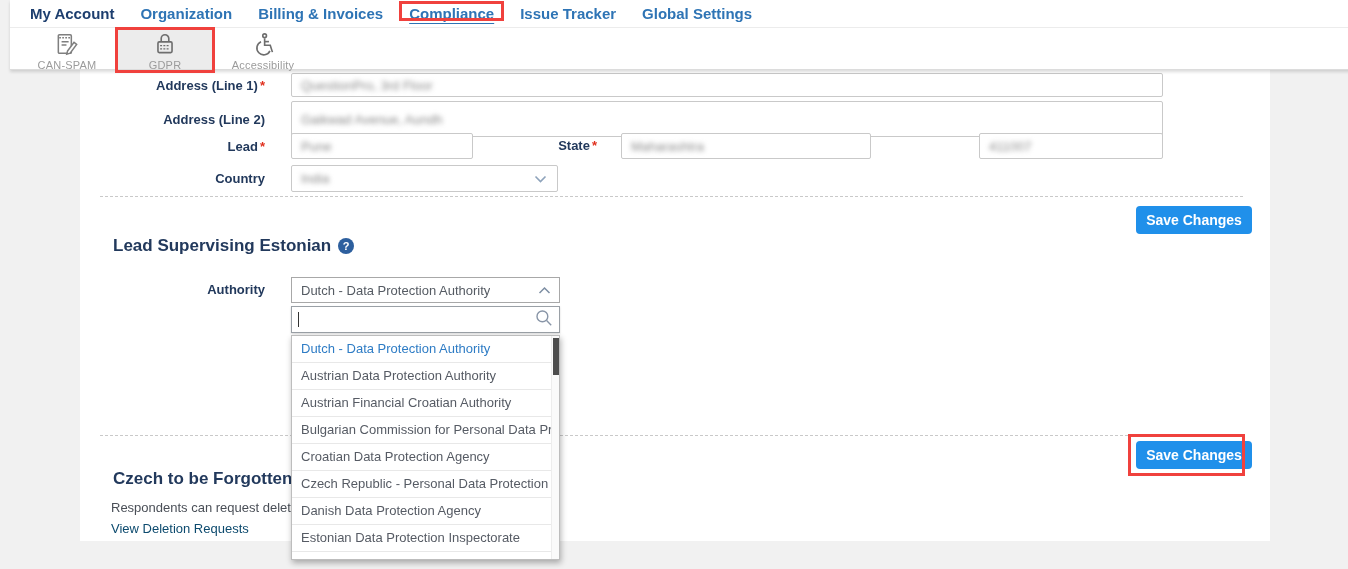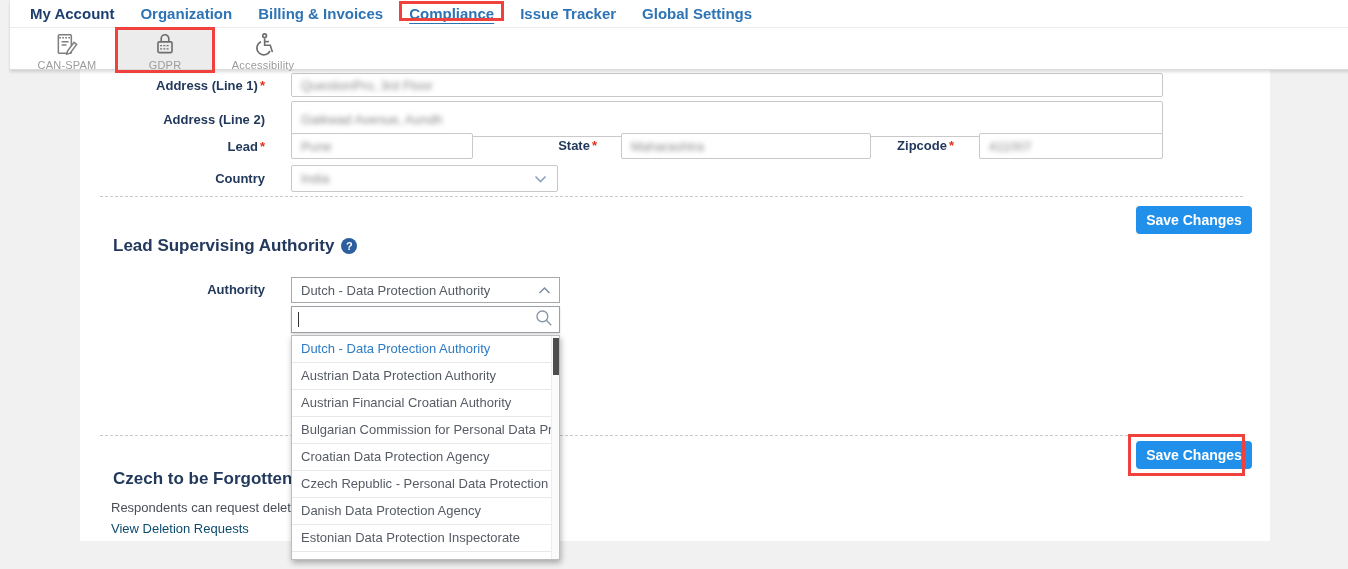--- a/index.html
+++ b/index.html
@@ -176,23 +176,20 @@
     </div>
     <div class="inputbox city-input">
       <span class="blurred">Pune</span>
     </div>
     <div class="lblcol state-lbl">
       <span>State</span><span class="req">*</span>
     </div>
     <div class="inputbox state-input">
       <span class="blurred">Maharashtra</span>
     </div>
-    <div class="lblcol zip-lbl">
-      <span>Zipcode</span><span class="req">*</span>
-    </div>
     <div class="inputbox zip-input">
       <span class="blurred">411007</span>
     </div>
   </div>
 
   <div class="frow row4">
     <div class="lblcol">
       <span>Country</span>
     </div>
     <div class="inputbox country-sel">
@@ -203,21 +200,21 @@
           </svg>
       </span>
     </div>
   </div>
 
   <div class="divider divider1"></div>
 
   <button class="savebtn save1">Save Changes</button>
 
   <div class="secTitle lsa-title">
-    <span>Lead Supervising Authority</span>
+    <span>Lead Supervising Estonian</span>
     <span class="qicon">?</span>
   </div>
 
   <div class="lblcol auth-lbl">
     <span>Authority</span>
   </div>
 
   <div class="combo">
     <div class="combo-head">
       <span class="val">Dutch - Data Protection Authority</span>

